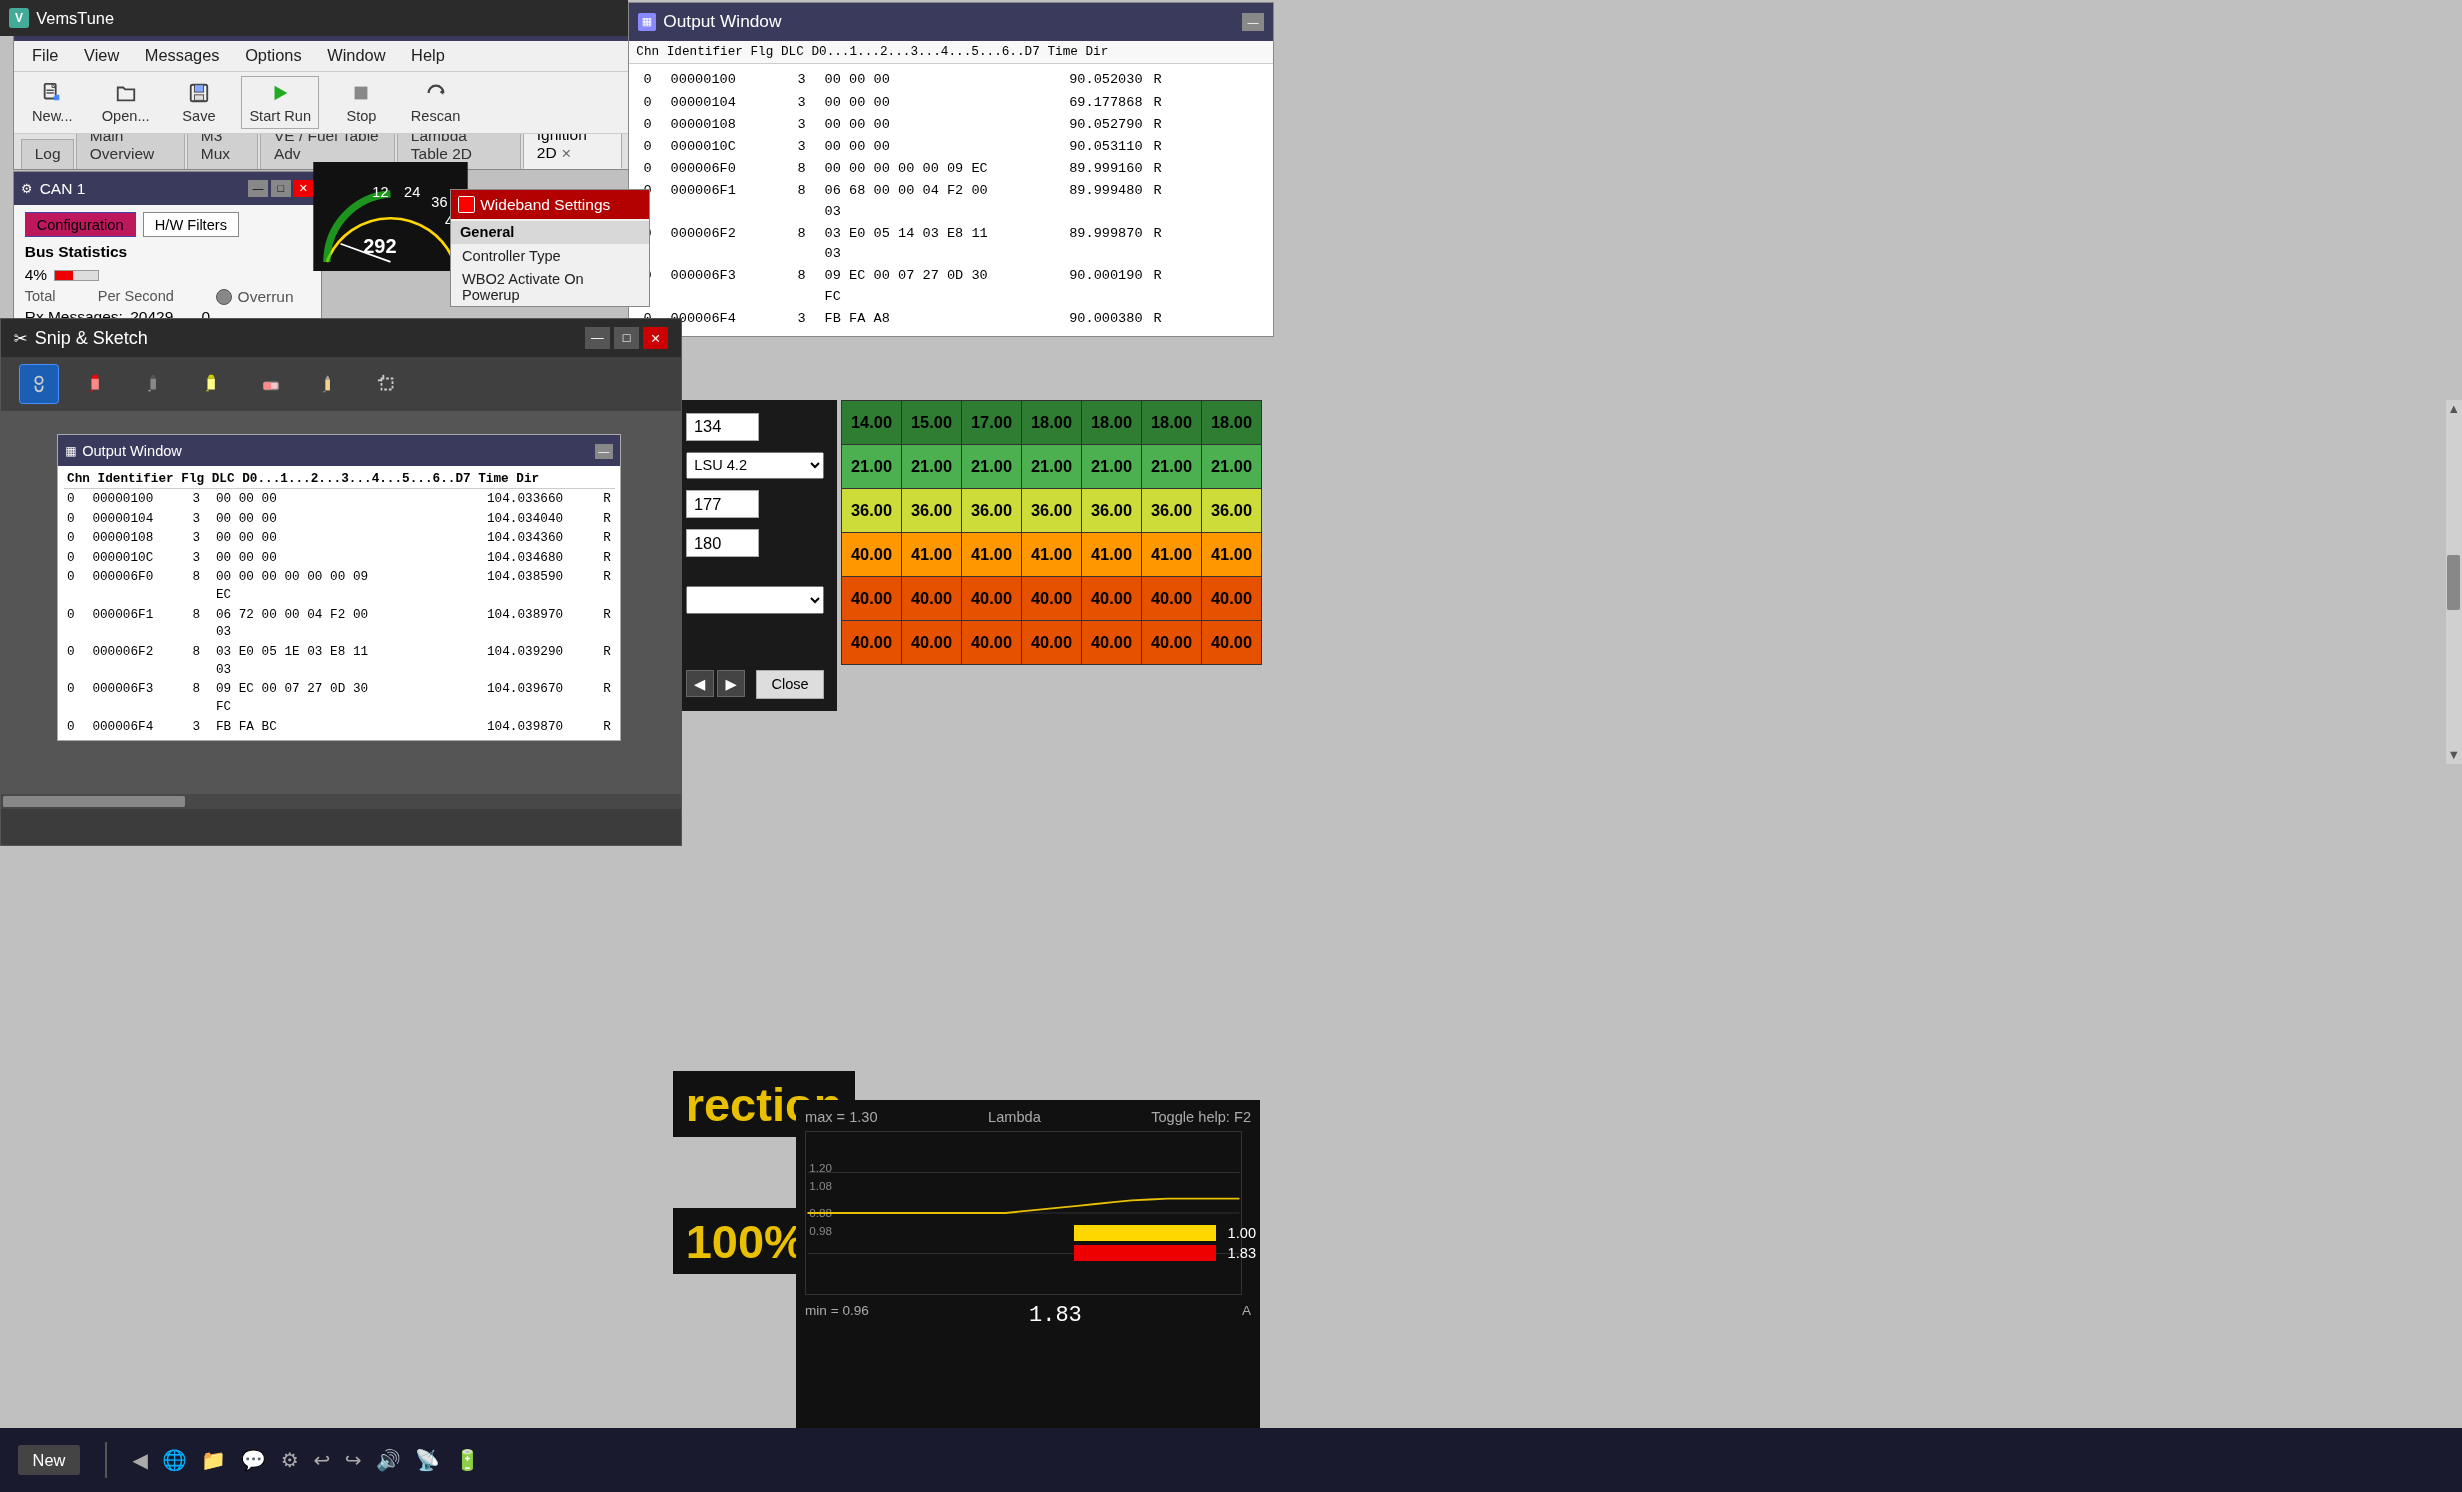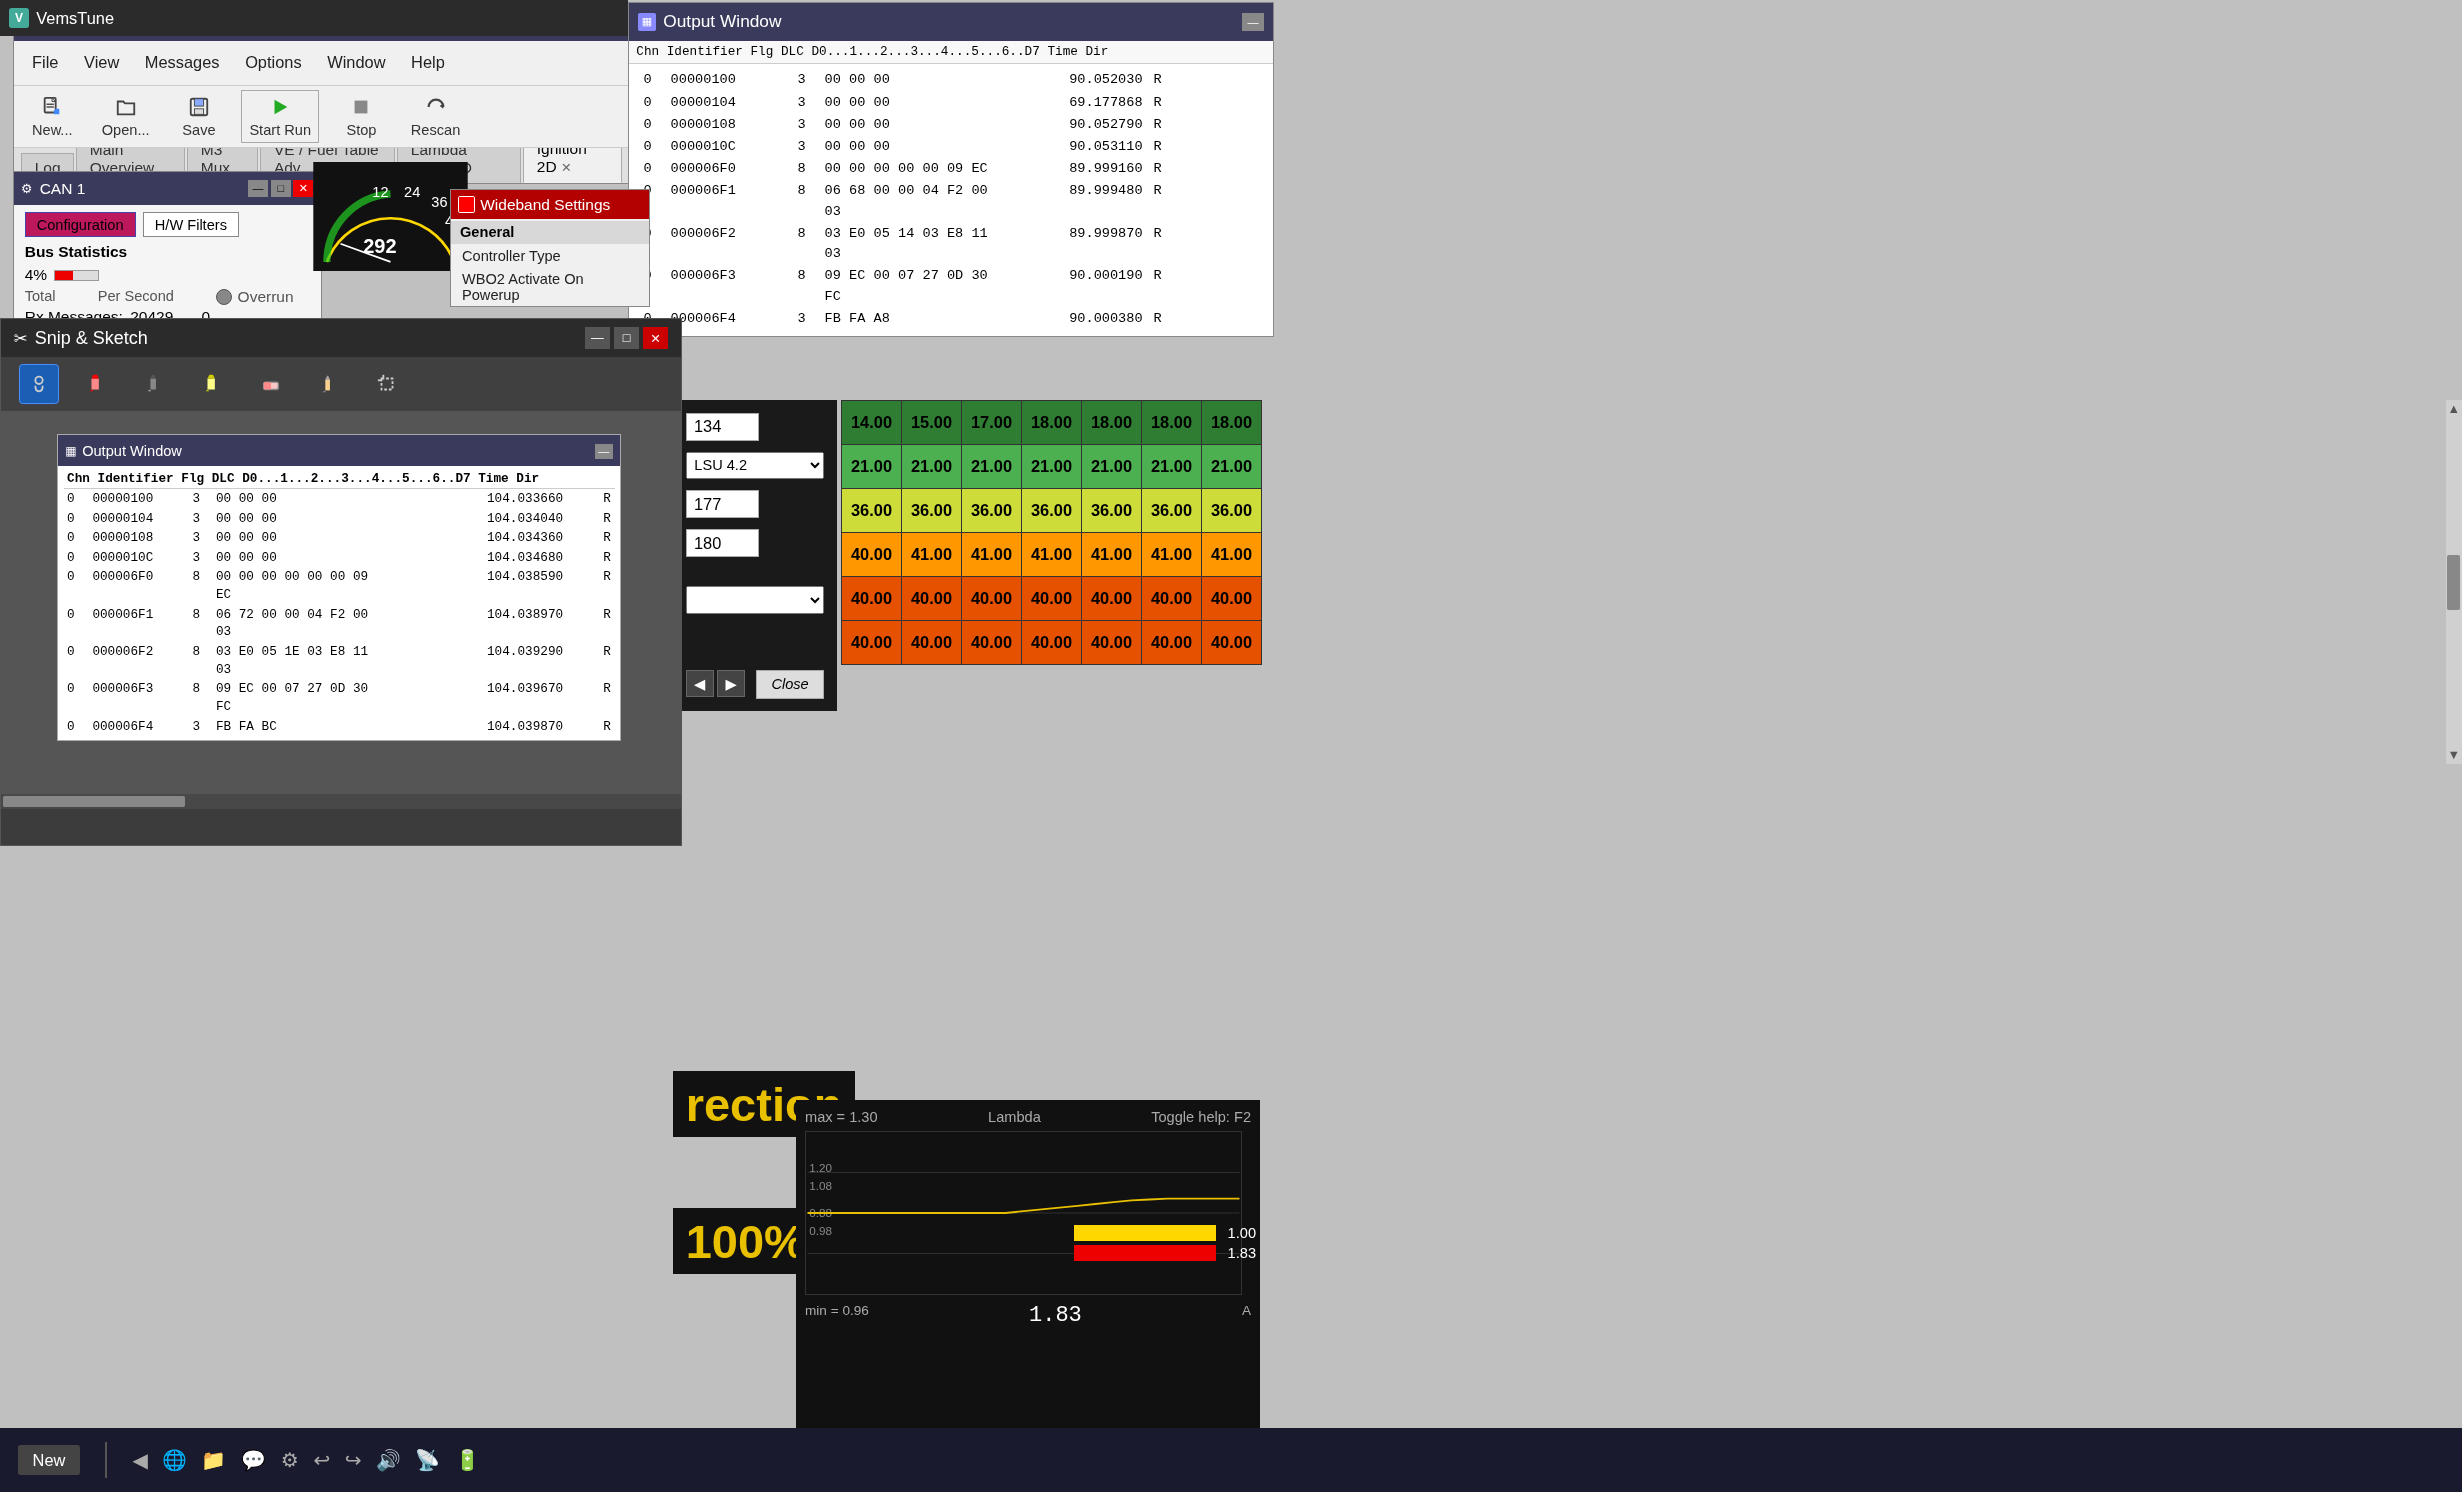--- a/index.html
+++ b/index.html
@@ -69,21 +69,21 @@
       border: none; cursor: pointer;
       font-size: 12.7px;
       display: flex; align-items: center; justify-content: center;
     }
     .kv-btn.minimize { background: #ddd; }
     .kv-btn.maximize { background: #ddd; }
     .kv-btn.close-btn { background: #e00; color: white; }
 
     
     .kvaser-menu {
-      height: 45px;
+      height: 31px;
       background: #f0f0f0;
       display: flex;
       align-items: center;
       border-bottom: 0.9px solid #ccc;
       padding: 0 7.3px;
       gap: 3.6px;
     }
     .menu-item {
       padding: 3.6px 11px;
       font-size: 16.4px;
@@ -429,21 +429,20 @@
       font-size: 14.6px;
       cursor: pointer;
       display: flex; align-items: center; justify-content: center;
     }
     .close-btn-settings {
       padding: 5.5px 14.6px;
       background: #ddd;
       border: 0.9px solid #aaa;
       font-size: 14.6px;
       cursor: pointer;
-      font-style: italic;
     }
 
     
     .color-table {
       border-collapse: collapse;
     }
     .color-table td {
       width: 60px;
       height: 44px;
       text-align: center;

